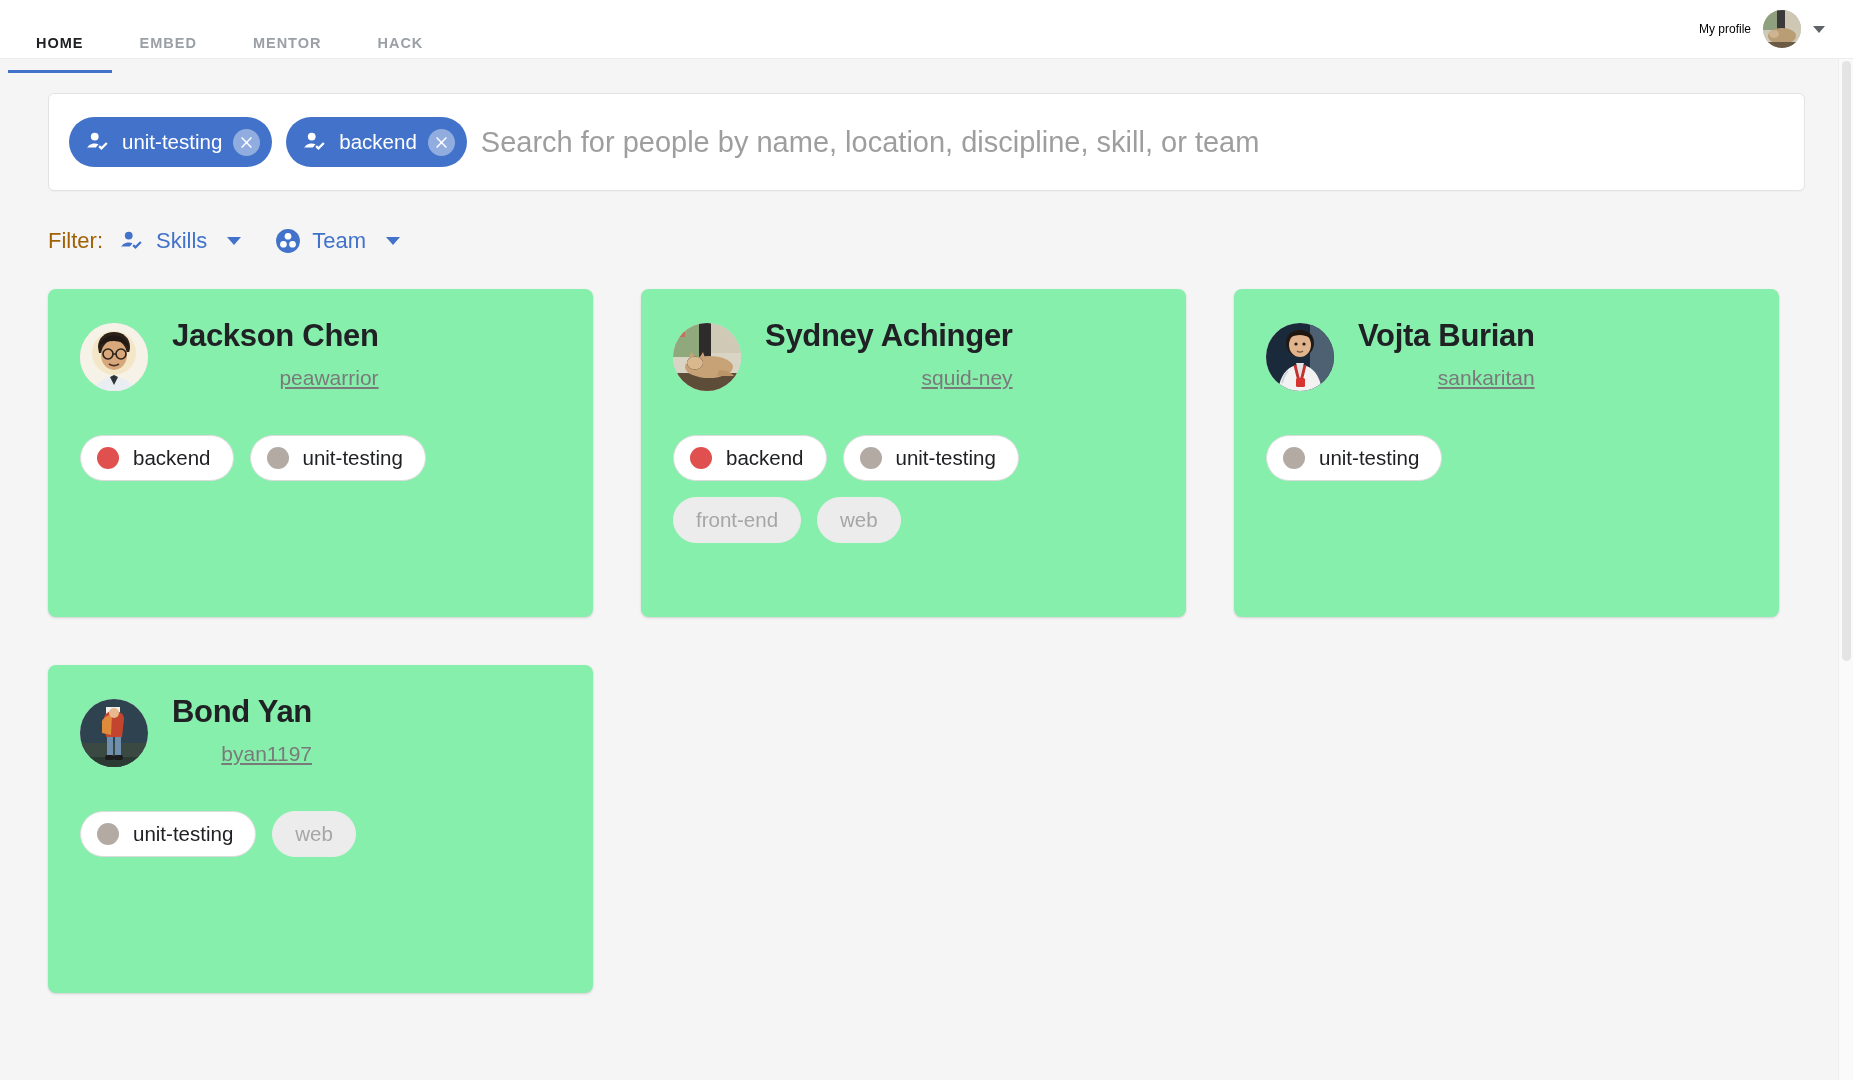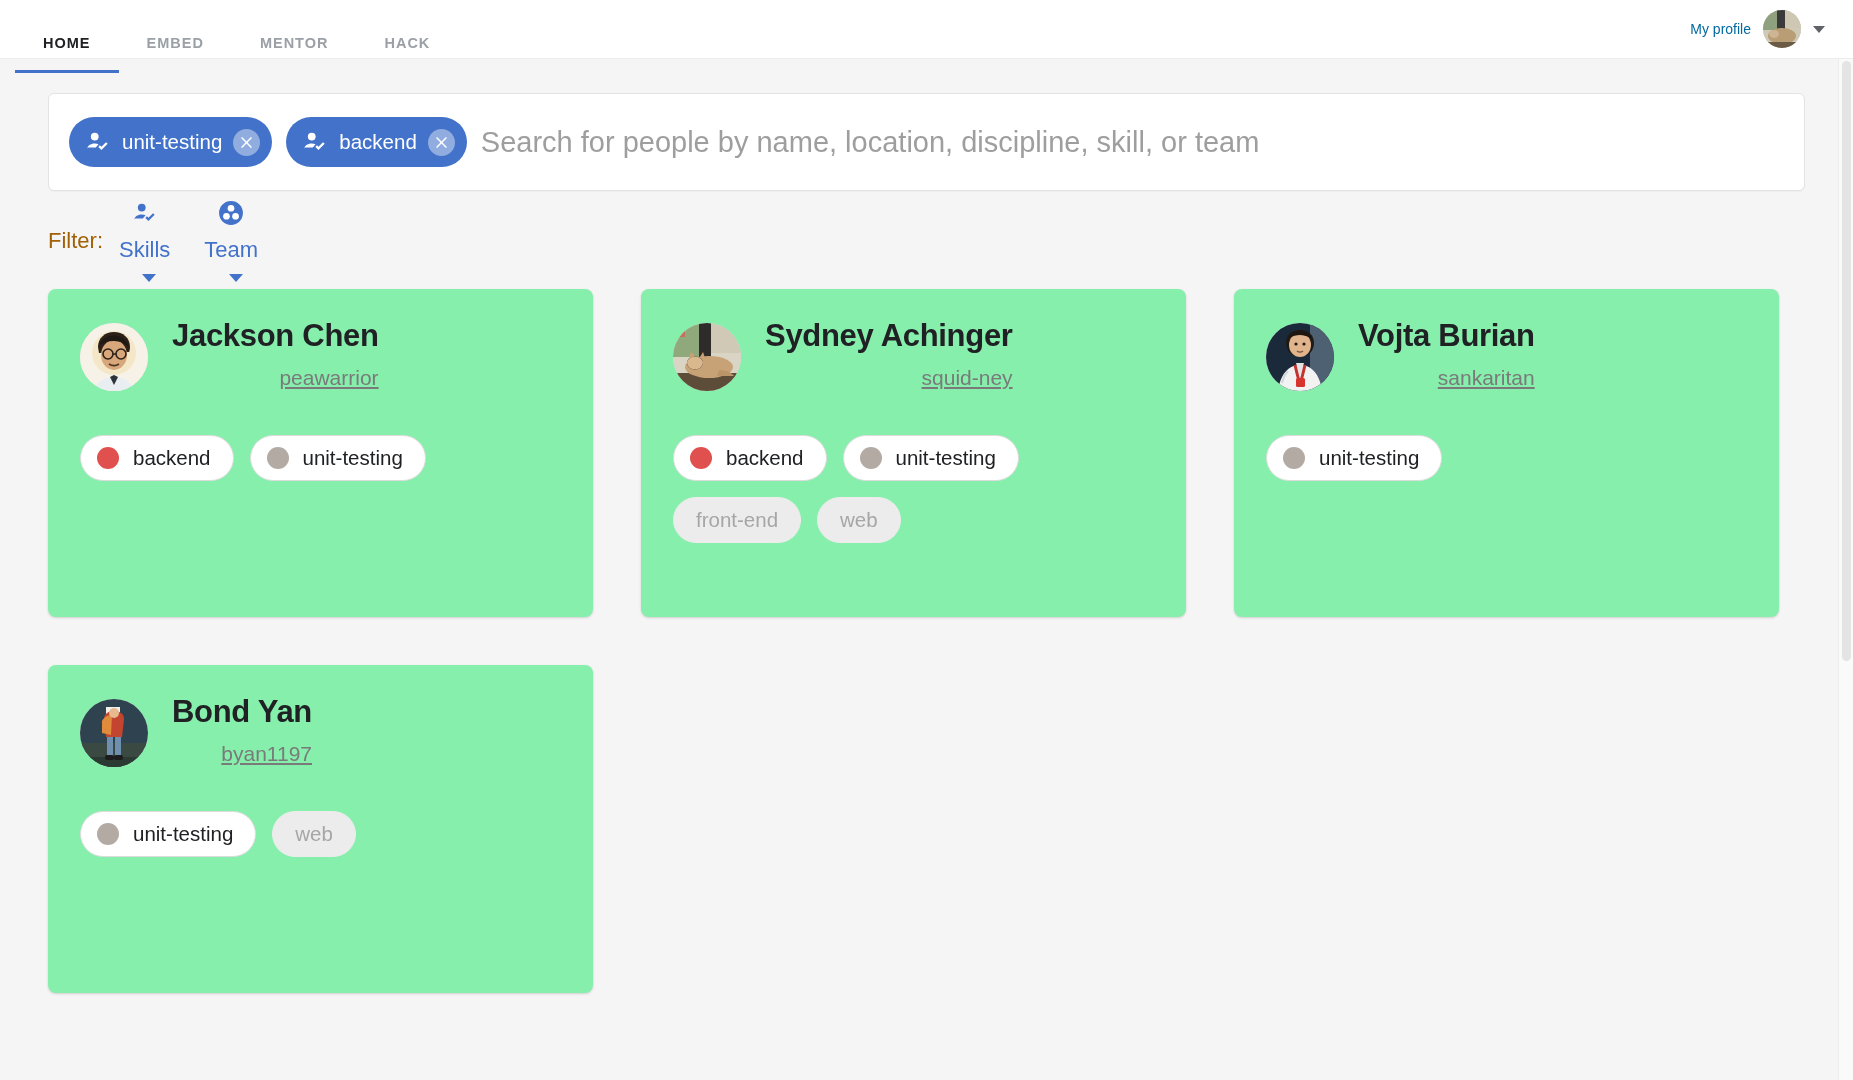--- a/index.html
+++ b/index.html
@@ -27,21 +27,21 @@
     background: #ffffff;
     display: flex;
     align-items: center;
     border-bottom: 1px solid #ececec;
   }
 
   .nav-tabs {
     display: flex;
     align-items: center;
     height: 59px;
-    padding-left: 15px;
+    padding-left: 8px;
     margin-top: 28px;
   }
 
   .nav-tab {
     position: relative;
     height: 59px;
     display: flex;
     align-items: center;
     justify-content: center;
     padding: 0 28px;
@@ -68,22 +68,22 @@
   .profile-area {
     margin-left: auto;
     display: flex;
     align-items: center;
     gap: 12px;
     padding-right: 28px;
     cursor: pointer;
   }
 
   .profile-label {
-    font-size: 14px;
-    color: #0369a1;
+    font-size: 12px;
+    color: #000000;
   }
 
   .avatar-sm {
     width: 38px;
     height: 38px;
     border-radius: 50%;
     overflow: hidden;
     background: #cfc6b8;
     flex: none;
   }
@@ -175,21 +175,20 @@
     color: #a16207;
     margin-right: 16px;
   }
 
   .filter-item {
     display: flex;
     align-items: center;
     gap: 11px;
     cursor: pointer;
     margin-right: 34px;
-    flex-direction: column;
   }
 
   .filter-item-text {
     font-size: 22px;
     color: #4272c9;
   }
 
   .filter-icon { width: 26px; height: 26px; flex: none; display: block; }
 
   .caret-blue {

